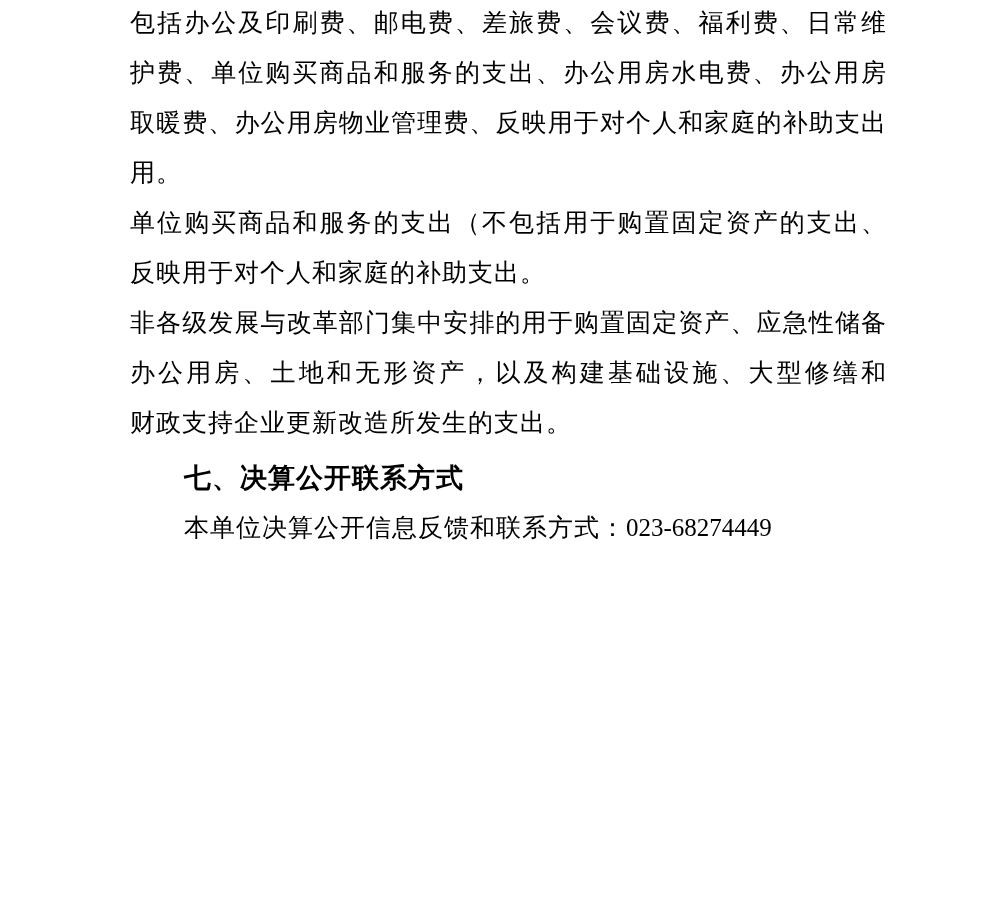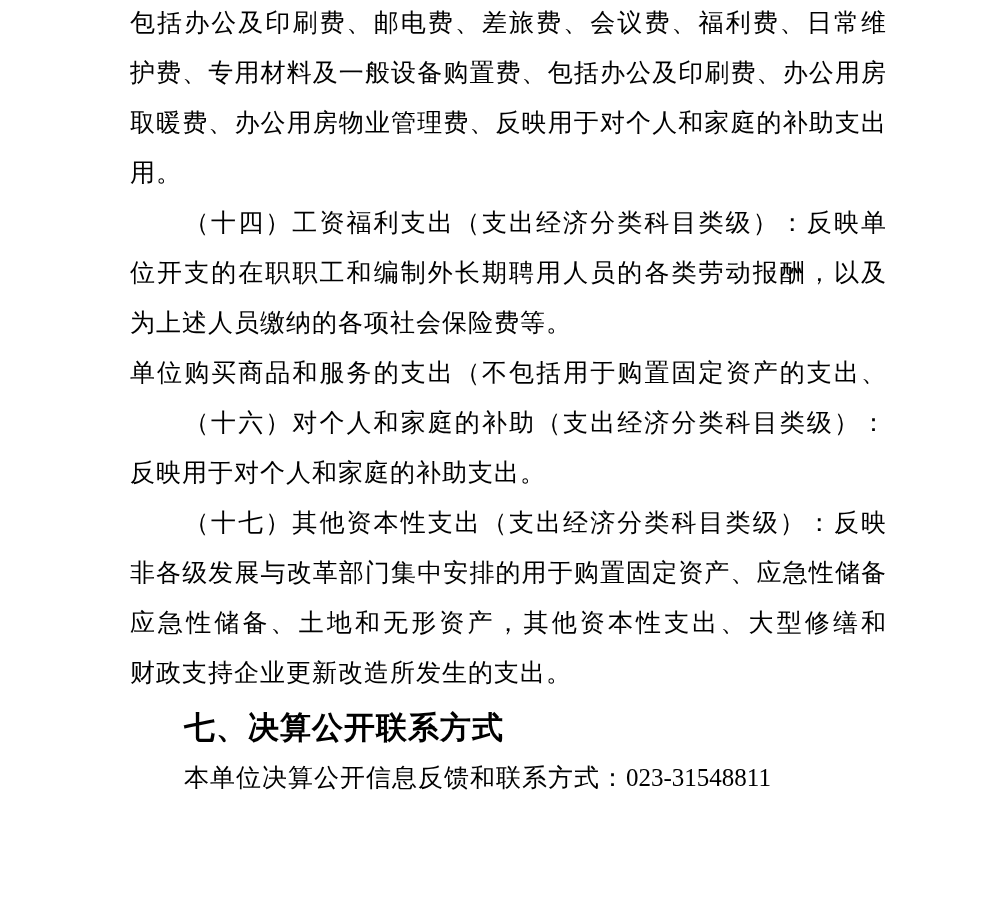--- a/index.html
+++ b/index.html
@@ -40,62 +40,55 @@
     text-justify: inter-character;
     letter-spacing: 0;
   }
   
   .line.indent {
     text-indent: 54px;
   }
   .line.heading {
     font-family: "Liberation Sans", "DejaVu Sans", sans-serif;
     font-weight: 700;
-    font-size: 31px;
+    font-size: 27px;
     letter-spacing: 1px;
     margin-top: 5px;
   }
   .phone {
     font-family: "Liberation Serif", "DejaVu Serif", serif;
     letter-spacing: 0;
   }
 </style>
 </head>
 <body>
 
 <div class="doc">
 
   <div class="para">
     <div class="line fill">包括办公及印刷费、邮电费、差旅费、会议费、福利费、日常维</div>
-    <div class="line fill">护费、专用材料及一般设备购置费、包括办公及印刷费、办公用房</div>
+    <div class="line fill">护费、单位购买商品和服务的支出、办公用房水电费、办公用房</div>
     <div class="line fill">取暖费、办公用房物业管理费、反映用于对个人和家庭的补助支出</div>
     <div class="line">用。</div>
   </div>
 
-  <div class="para">
-    <div class="line fill indent">（十四）工资福利支出（支出经济分类科目类级）：反映单</div>
-    <div class="line fill">位开支的在职职工和编制外长期聘用人员的各类劳动报酬，以及</div>
-    <div class="line">为上述人员缴纳的各项社会保险费等。</div>
-  </div>
 
   <div class="para">
     <div class="line fill">单位购买商品和服务的支出（不包括用于购置固定资产的支出、</div>
   </div>
 
   <div class="para">
-    <div class="line fill indent">（十六）对个人和家庭的补助（支出经济分类科目类级）：</div>
     <div class="line">反映用于对个人和家庭的补助支出。</div>
   </div>
 
   <div class="para">
-    <div class="line fill indent">（十七）其他资本性支出（支出经济分类科目类级）：反映</div>
     <div class="line fill">非各级发展与改革部门集中安排的用于购置固定资产、应急性储备</div>
-    <div class="line fill">应急性储备、土地和无形资产，其他资本性支出、大型修缮和</div>
+    <div class="line fill">办公用房、土地和无形资产，以及构建基础设施、大型修缮和</div>
     <div class="line">财政支持企业更新改造所发生的支出。</div>
   </div>
 
   <div class="line heading indent">七、决算公开联系方式</div>
 
   <div class="line indent">
-    <span>本单位决算公开信息反馈和联系方式：</span><span class="phone">023-31548811</span>
+    <span>本单位决算公开信息反馈和联系方式：</span><span class="phone">023-68274449</span>
   </div>
 
 </div>
 
 </body></html>

